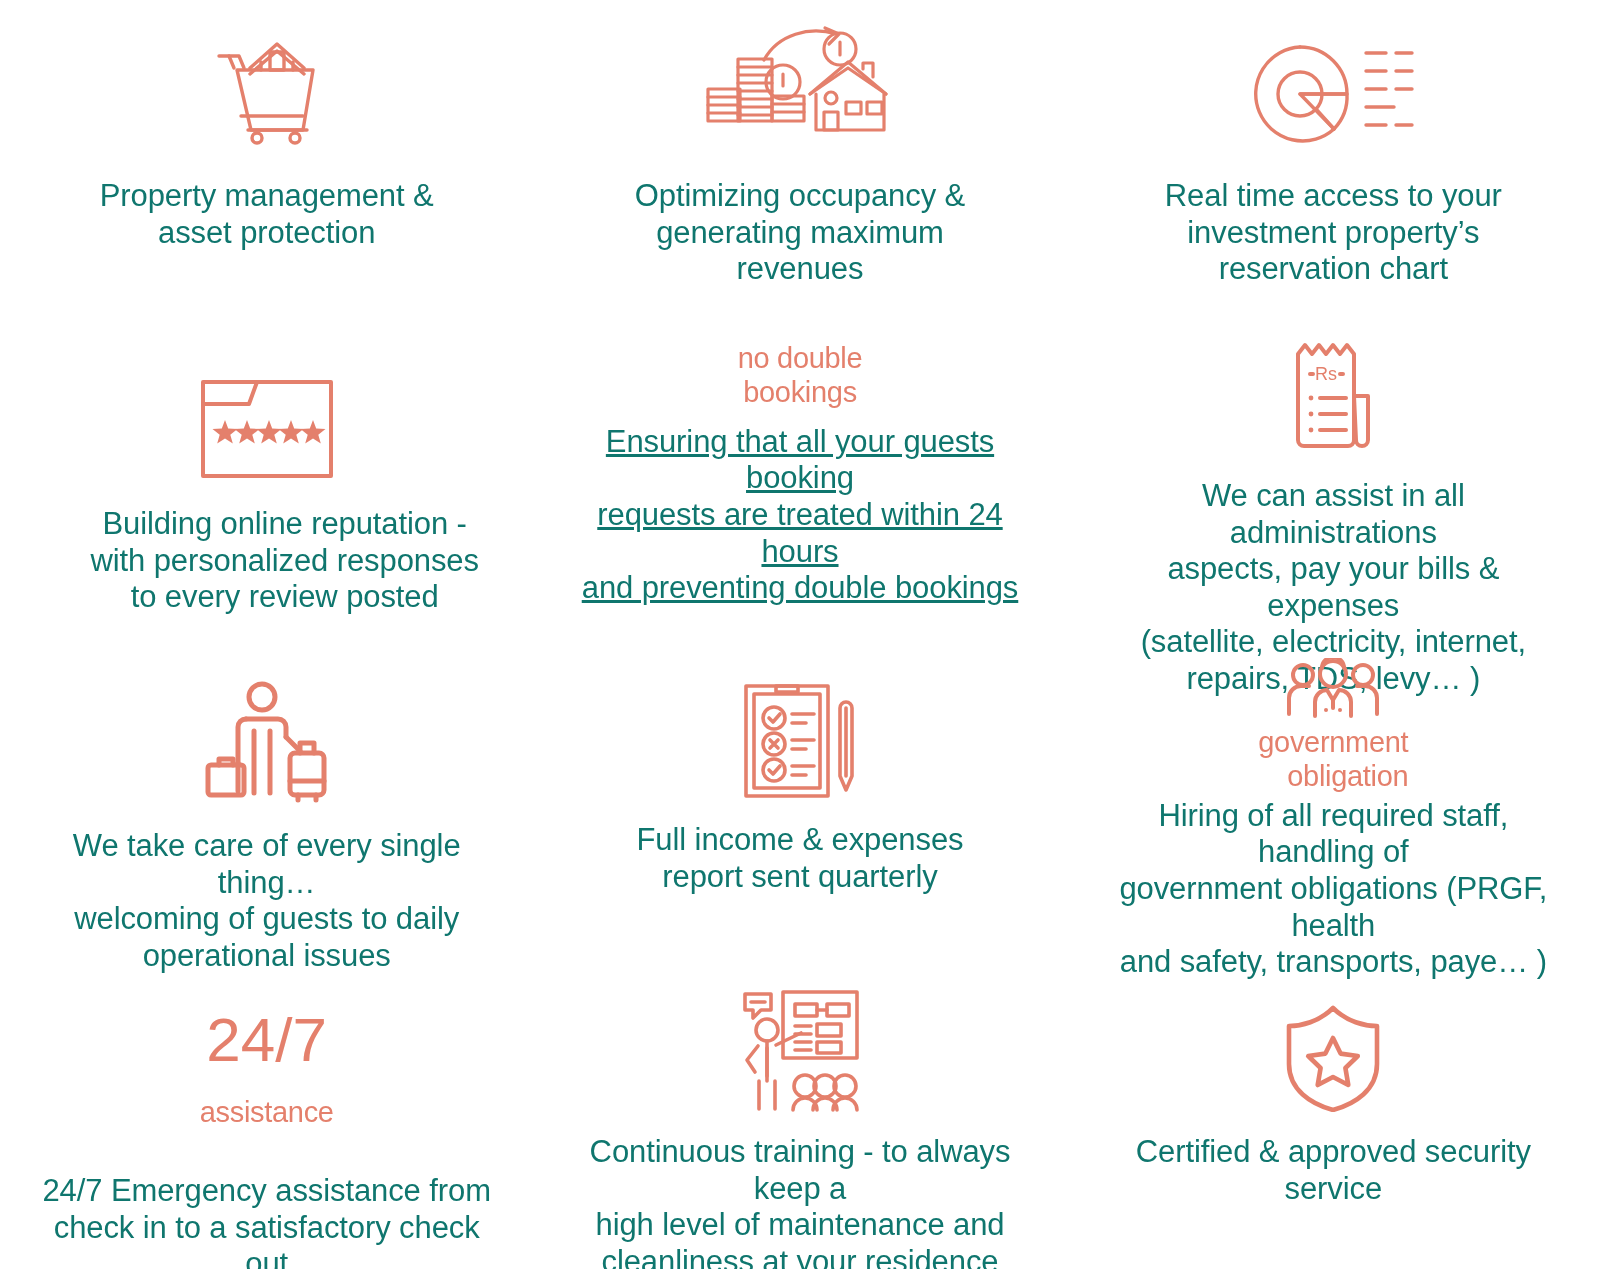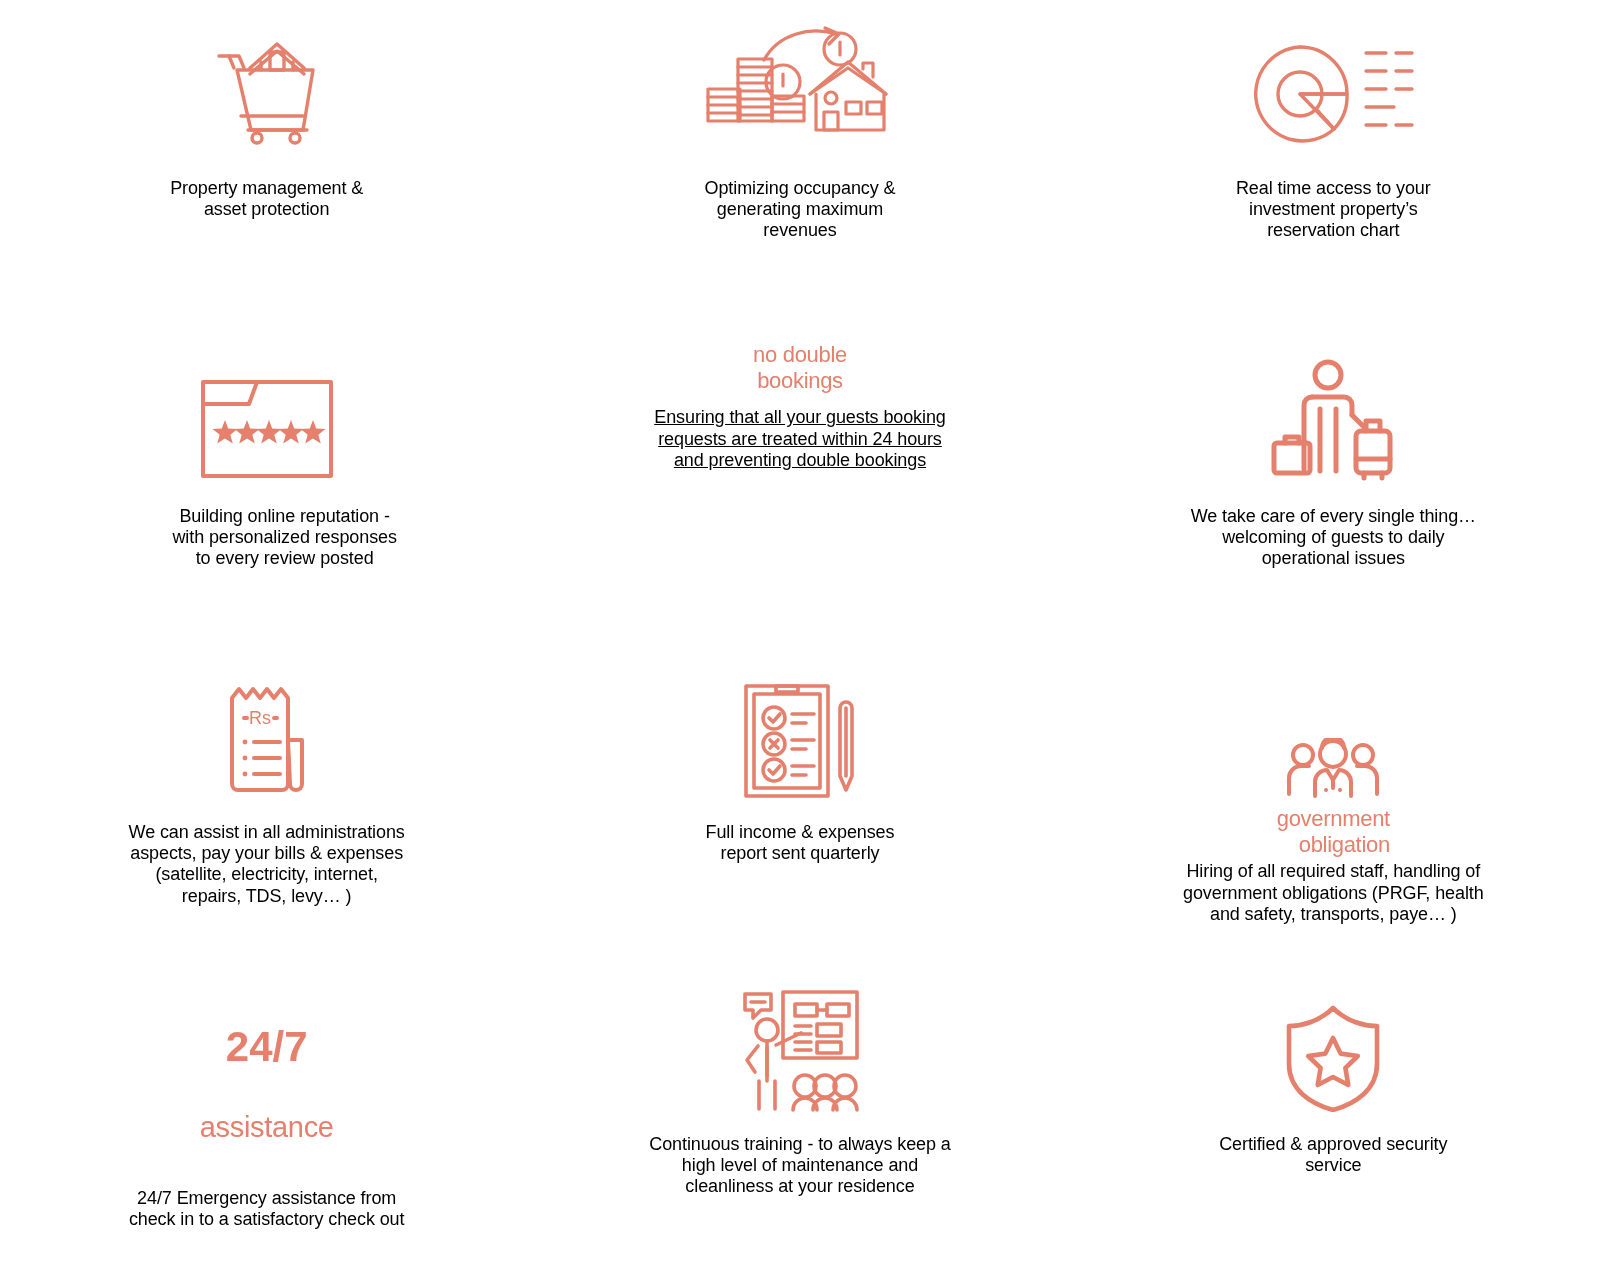--- a/index.html
+++ b/index.html
@@ -41,46 +41,46 @@
     justify-content: flex-end;
     height: 132px;
   }
 
   .icon-wrap svg {
     display: block;
   }
 
   .icon-caption {
     color: #e4806c;
-    font-size: 22px;
+    font-size: 29px;
     line-height: 1.17;
     text-align: center;
     font-weight: 400;
     letter-spacing: -0.3px;
     margin-top: 6px;
   }
 
   .icon-caption.big {
-    font-size: 42px;
+    font-size: 62px;
     line-height: 1.0;
-    font-weight: 700;
+    font-weight: 400;
     letter-spacing: 0px;
   }
   .icon-caption.small-sub {
     font-size: 29px;
     line-height: 1.1;
     margin-top: 0;
   }
 
   .desc {
     margin-top: 22px;
-    font-size: 18px;
+    font-size: 31px;
     line-height: 1.18;
     text-align: center;
-    color: #000000;
+    color: #0f766e;
     max-width: 470px;
     letter-spacing: -0.1px;
   }
 
   
   .cell.r1 .icon-wrap { height: 140px; }
   .cell.r1 .desc { margin-top: 24px; }
   .cell.r2 .icon-wrap { height: 148px; }
   .cell.r3 .icon-wrap { height: 142px; }
   .cell.r4 .icon-wrap { height: 136px; }
@@ -190,20 +190,41 @@
 with personalized responses
 to every review posted</div>
   </div>
 
   <div class="cell r2 no-double">
     <div class="icon-caption" style="white-space:pre-line;">no double
 bookings</div>
     <div class="desc" style="white-space: pre-line; text-decoration: underline;">Ensuring that all your guests booking
 requests are treated within 24 hours
 and preventing double bookings</div>
+  </div>
+
+  <div class="cell r3">
+    <div class="icon-wrap">
+      <svg width="110" height="120" viewBox="0 0 110 120" fill="none" stroke="#e4806c" stroke-width="4" stroke-linecap="round" stroke-linejoin="round">
+        <path d="M20 18 l7 -9 7 9 7 -9 7 9 7 -9 7 9 7 -9 7 9 v86 a6 6 0 0 1 -6 6 H26 a6 6 0 0 1 -6 -6 Z"></path>
+        <path d="M76 60 h14 v44 a6 6 0 0 1 -6 6 a6 6 0 0 1 -6 -6 Z"></path>
+        <path d="M32 38 h3 M62 38 h3"></path>
+        <text x="48" y="44" font-family="Liberation Sans, sans-serif" font-size="18" fill="#e4806c" stroke="none" text-anchor="middle">Rs</text>
+        <circle cx="33" cy="62" r="2.4" fill="#e4806c" stroke="none"></circle>
+        <path d="M42 62 h26"></path>
+        <circle cx="33" cy="78" r="2.4" fill="#e4806c" stroke="none"></circle>
+        <path d="M42 78 h26"></path>
+        <circle cx="33" cy="94" r="2.4" fill="#e4806c" stroke="none"></circle>
+        <path d="M42 94 h26"></path>
+      </svg>
+    </div>
+    <div class="desc" style="white-space: pre-line;">We can assist in all administrations
+aspects, pay your bills &amp; expenses
+(satellite, electricity, internet,
+repairs, TDS, levy… )</div>
   </div>
 
   <div class="cell r2">
     <div class="icon-wrap">
       <svg width="130" height="125" viewBox="0 0 130 125" fill="none" stroke="#e4806c" stroke-width="5" stroke-linecap="round" stroke-linejoin="round">
         <circle cx="60" cy="16" r="13"></circle>
         <path d="M44 38 h32 a8 8 0 0 1 8 8 v10"></path>
         <path d="M44 38 a8 8 0 0 0 -8 8 v36"></path>
         <path d="M52 50 v62"></path>
         <path d="M68 50 v62"></path>
@@ -213,41 +234,20 @@
         <path d="M98 72 v-10 h14 v10"></path>
         <path d="M88 100 h34"></path>
         <path d="M96 114 v5 M114 114 v5"></path>
         <rect x="6" y="84" width="36" height="30" rx="3"></rect>
         <path d="M17 84 v-6 h14 v6"></path>
       </svg>
     </div>
     <div class="desc" style="white-space: pre-line;">We take care of every single thing…
 welcoming of guests to daily
 operational issues</div>
-  </div>
-
-  <div class="cell r3">
-    <div class="icon-wrap">
-      <svg width="110" height="120" viewBox="0 0 110 120" fill="none" stroke="#e4806c" stroke-width="4" stroke-linecap="round" stroke-linejoin="round">
-        <path d="M20 18 l7 -9 7 9 7 -9 7 9 7 -9 7 9 7 -9 7 9 v86 a6 6 0 0 1 -6 6 H26 a6 6 0 0 1 -6 -6 Z"></path>
-        <path d="M76 60 h14 v44 a6 6 0 0 1 -6 6 a6 6 0 0 1 -6 -6 Z"></path>
-        <path d="M32 38 h3 M62 38 h3"></path>
-        <text x="48" y="44" font-family="Liberation Sans, sans-serif" font-size="18" fill="#e4806c" stroke="none" text-anchor="middle">Rs</text>
-        <circle cx="33" cy="62" r="2.4" fill="#e4806c" stroke="none"></circle>
-        <path d="M42 62 h26"></path>
-        <circle cx="33" cy="78" r="2.4" fill="#e4806c" stroke="none"></circle>
-        <path d="M42 78 h26"></path>
-        <circle cx="33" cy="94" r="2.4" fill="#e4806c" stroke="none"></circle>
-        <path d="M42 94 h26"></path>
-      </svg>
-    </div>
-    <div class="desc" style="white-space: pre-line;">We can assist in all administrations
-aspects, pay your bills &amp; expenses
-(satellite, electricity, internet,
-repairs, TDS, levy… )</div>
   </div>
 
   <div class="cell r3">
     <div class="icon-wrap">
       <svg width="120" height="122" viewBox="0 0 120 122" fill="none" stroke="#e4806c" stroke-width="3.6" stroke-linecap="round" stroke-linejoin="round">
         <rect x="6" y="8" width="82" height="110"></rect>
         <rect x="14" y="16" width="66" height="94"></rect>
         <path d="M36 8 h22 v6 h-22 z"></path>
         <circle cx="34" cy="40" r="11"></circle>
         <path d="M29 40 l4 4 7 -8"></path>

